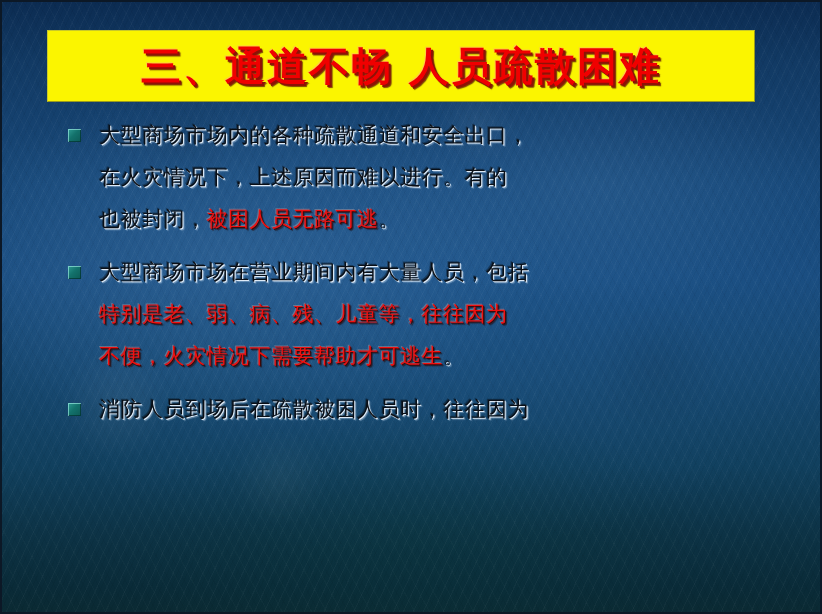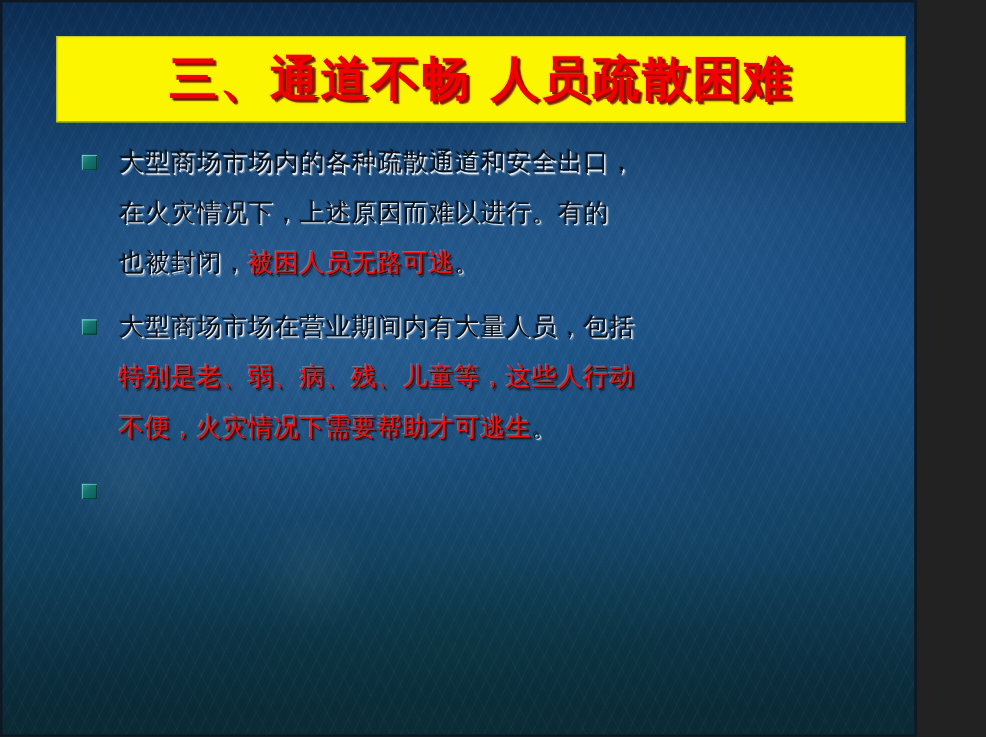--- a/index.html
+++ b/index.html
@@ -7,21 +7,21 @@
   html, body {
     margin: 0; padding: 0;
     background: #222;
   }
   body {
     font-family: "DejaVu Sans", "Liberation Sans", sans-serif;
   }
 
   #slide {
     position: relative;
-    width: 764px;
+    width: 822px;
     height: 614px;
     overflow: hidden;
     border: 2px solid #0c1826;
     background:
       
       radial-gradient(ellipse 55% 40% at 28% 42%, rgba(120,170,215,0.16), rgba(120,170,215,0) 70%),
       radial-gradient(ellipse 40% 28% at 72% 30%, rgba(110,160,205,0.12), rgba(110,160,205,0) 72%),
       radial-gradient(ellipse 50% 30% at 50% 88%, rgba(10,55,60,0.40), rgba(10,55,60,0) 72%),
       radial-gradient(ellipse 70% 55% at 50% 48%, rgba(40,100,160,0.35), rgba(0,0,0,0) 78%),
       linear-gradient(180deg,
@@ -163,21 +163,22 @@
 
   <div class="bullet-block">
         <span class="bullet-marker"></span>
         <div class="line"><span class="w">大型商场市场内的各种疏散通道和安全出口，</span></div>
         <div class="line"><span class="w">在火灾情况下，上述原因而难以进行。有的</span></div>
         <div class="line"><span class="w">也被封闭，</span><span class="r">被困人员无路可逃</span><span class="w">。</span></div>
       </div>
       <div class="bullet-block">
         <span class="bullet-marker"></span>
         <div class="line"><span class="w">大型商场市场在营业期间内有大量人员，包括</span></div>
-        <div class="line"><span class="r">特别是老、弱、病、残、儿童等，这些人行动</span></div>
+        <div class="line"><span class="r">特别是老、弱、病、残、儿童等，往往因为</span></div>
         <div class="line"><span class="r">不便，火灾情况下需要帮助才可逃生</span><span class="w">。</span></div>
       </div>
       <div class="bullet-block">
         <span class="bullet-marker"></span>
+        <div class="line"><span class="w">消防人员到场后在疏散被困人员时，往往因为</span></div>
       </div>
     </div>
 
 </div>
 
 </body></html>

